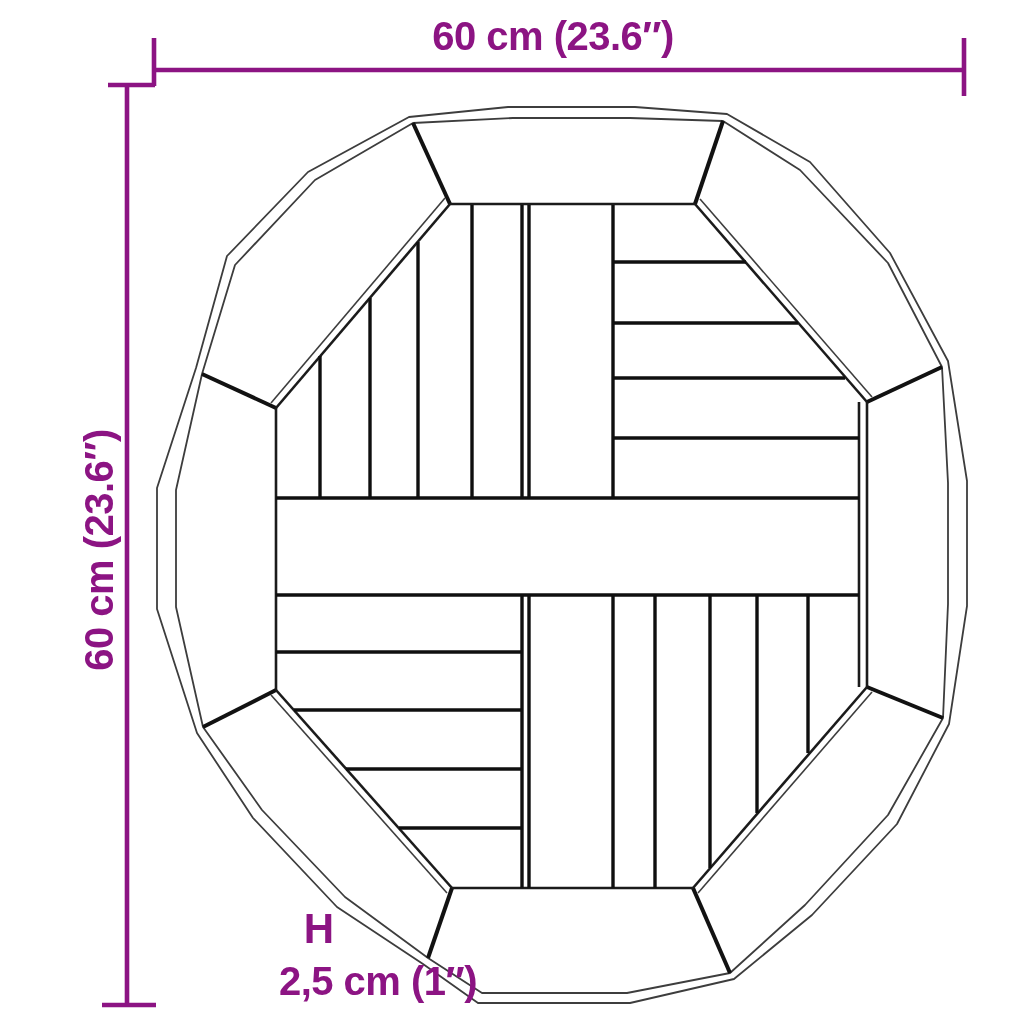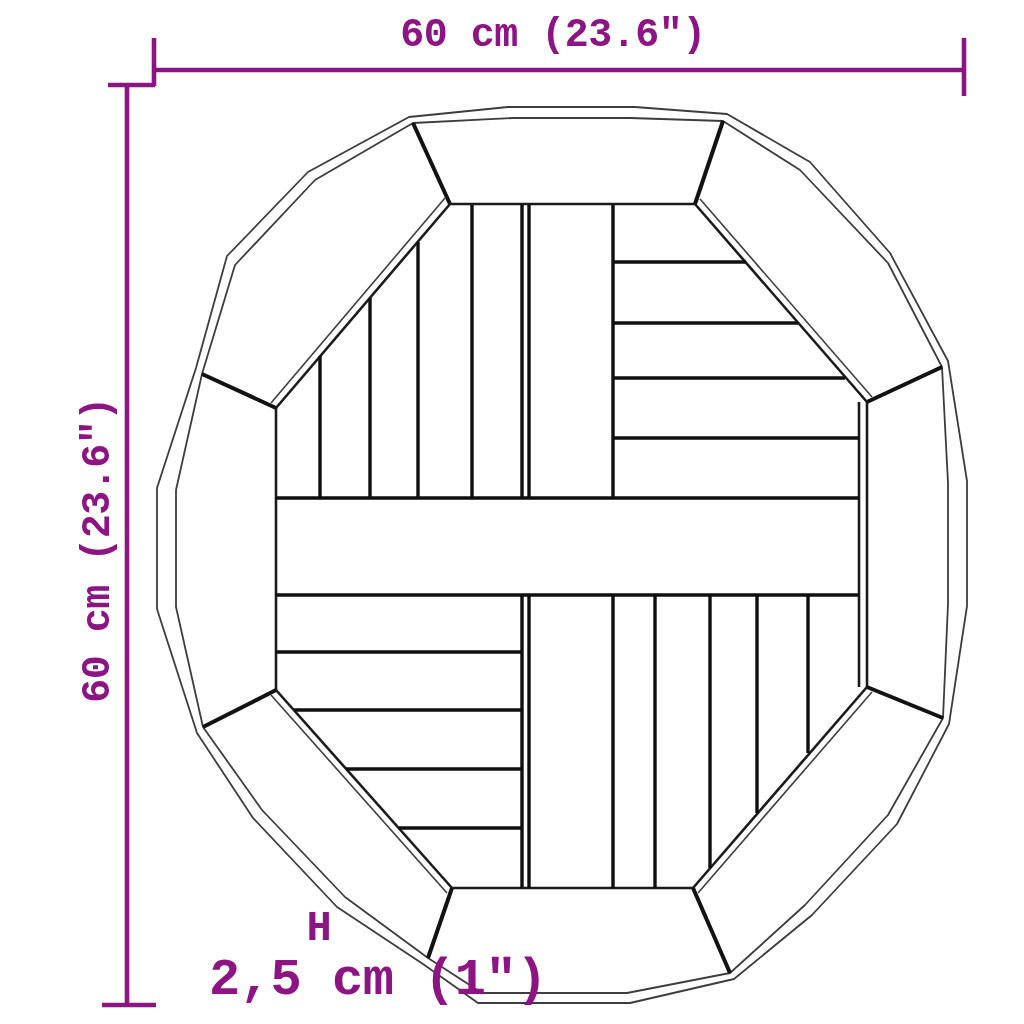--- a/index.html
+++ b/index.html
@@ -1,34 +1,34 @@
 <!DOCTYPE html>
 <html><head>
 <meta charset="utf-8">
 <style>
   html,body{margin:0;padding:0;background:#ffffff;}
   .stage{
     position:relative;width:1024px;height:1024px;background:#ffffff;
-    overflow:hidden;font-family:Liberation Mono, monospace;
+    overflow:hidden;font-family:Liberation Sans, sans-serif;
   }
   .stage svg{position:absolute;left:0;top:0;width:1024px;height:1024px;}
   .rim{fill:none;stroke:#3d3d3d;stroke-width:1.8;stroke-linejoin:round;}
   .oct{stroke:#1b1b1b;stroke-width:2.6;stroke-linecap:butt;}
   .octoff{stroke:#3d3d3d;stroke-width:1.6;}
   .plank{stroke:#0f0f0f;stroke-width:3.4;stroke-linecap:butt;}
   .radial{stroke:#121212;stroke-width:4;stroke-linecap:butt;}
   .dim{stroke:#8C1483;stroke-width:4.6;stroke-linecap:butt;}
   .label{
     position:absolute;color:#8C1483;font-weight:700;white-space:nowrap;
     line-height:1;letter-spacing:-0.5px;
   }
   .label.top{left:553px;top:16px;transform:translateX(-50%);font-size:40px;}
   .label.left{left:99px;top:550px;transform:translate(-50%,-50%) rotate(-90deg);font-size:40px;}
   .label.hsym{left:319px;top:929px;transform:translate(-50%,-50%);font-size:42px;letter-spacing:0;}
-  .label.bottom{left:378px;top:981px;transform:translate(-50%,-50%);font-size:52px;}
+  .label.bottom{left:378px;top:981px;transform:translate(-50%,-50%);font-size:40px;}
 </style>
 </head>
 <body>
 
 <div class="stage">
 
   <svg viewBox="0 0 1024 1024" aria-hidden="true">
 
     <g>
       <polygon class="rim" points="409,117 508,107 635,107 727,114 810,162 890,253 948,361 967,481 967,606 949,724 897,824 812,915 734,979 630,1003 478,1003 423,964 337,907 253,818 197,733 157,609 157,488 196,368 227,256 308,172"></polygon>

